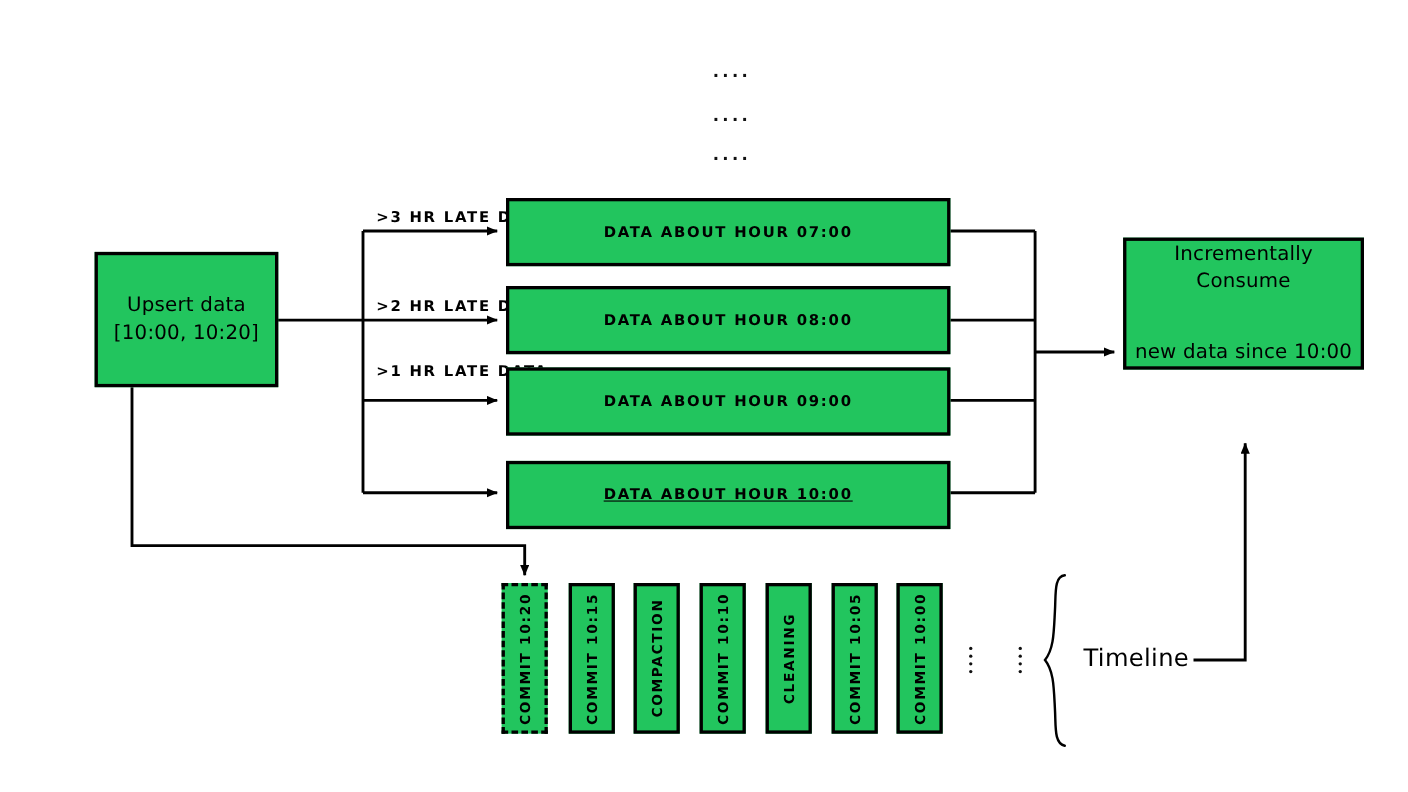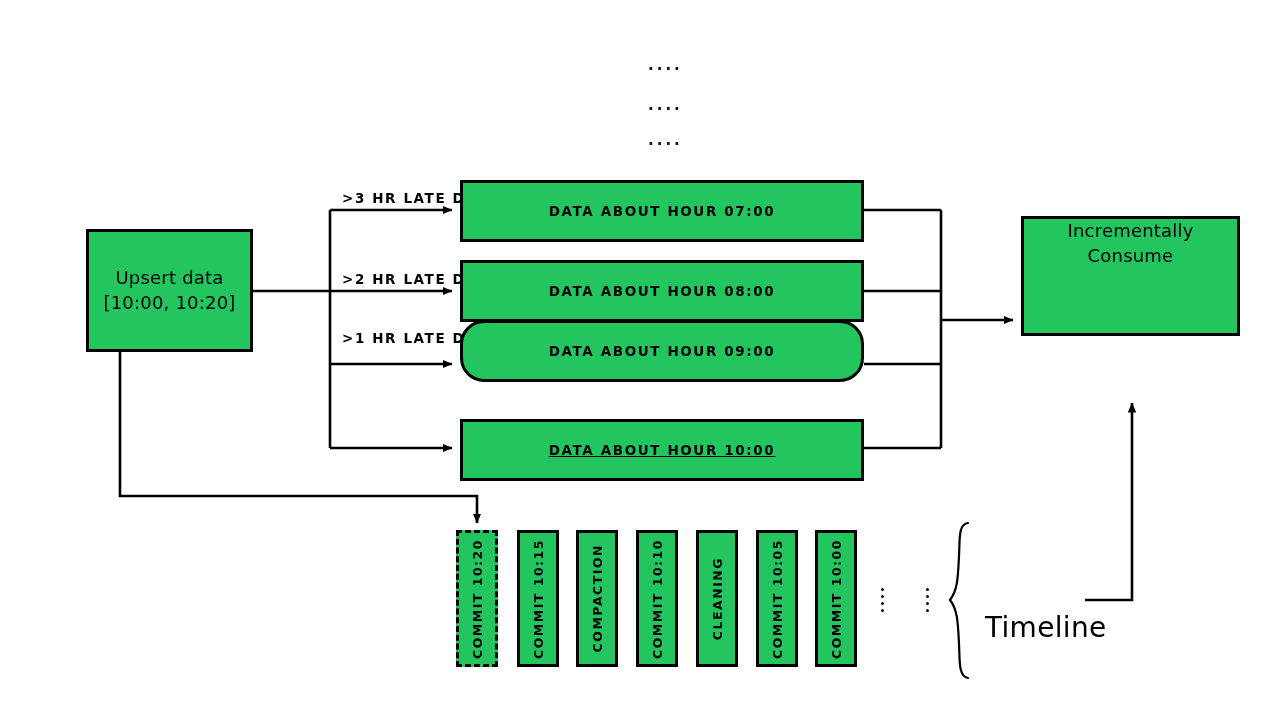--- a/index.html
+++ b/index.html
@@ -25,22 +25,22 @@
   .tl-box .vtext{writing-mode:vertical-rl;text-orientation:mixed;transform:rotate(180deg);
                  white-space:nowrap;font-size:12.5px;letter-spacing:1.5px;font-weight:700;}
 
   .dots4{position:absolute;font-family:"DejaVu Sans",sans-serif;font-weight:700;
          font-size:15px;letter-spacing:3px;color:#111;}
   .vdots{position:absolute;display:flex;flex-direction:column;gap:4px;align-items:center;}
   .vdots i{display:block;width:3px;height:3px;background:#111;border-radius:50%;}
 
   .arrow-lbl{position:absolute;white-space:nowrap;}
 
-  .timeline-word{position:absolute;font-family:"DejaVu Sans",sans-serif;font-size:28px;
-                 color:#000;letter-spacing:.3px;margin-top:25px;}
+  .timeline-word{position:absolute;font-family:"DejaVu Sans",sans-serif;font-size:22px;
+                 color:#000;letter-spacing:.3px;}
 </style>
 </head>
 <body>
 
 <div id="stage">
 
   <svg class="layer" viewBox="0 0 1280 720">
     <defs>
       <marker id="ar" markerWidth="11" markerHeight="11" refX="9.5" refY="4.2" orient="auto" markerUnits="userSpaceOnUse">
         <path d="M0,0 L10,4.2 L0,8.4 Z" fill="#000"></path>
@@ -94,29 +94,30 @@
   <div class="arrow-lbl hand-bold" style="left:342px;top:190px;">&gt;3 HR LATE DATA</div>
   <div class="arrow-lbl hand-bold" style="left:342px;top:271px;">&gt;2 HR LATE DATA</div>
   <div class="arrow-lbl hand-bold" style="left:342px;top:330px;">&gt;1 HR LATE DATA</div>
 
   <div class="box row-box" style="left:460px;top:180px;">
     <span class="hand-bold lbl">DATA ABOUT HOUR 07:00</span>
   </div>
   <div class="box row-box" style="left:460px;top:260px;">
     <span class="hand-bold lbl">DATA ABOUT HOUR 08:00</span>
   </div>
-  <div class="box row-box" style="left:460px;top:320px;border-radius:24px;">
+  <div class="box row-box" style="left:460px;top:334px;">
     <span class="hand-bold lbl">DATA ABOUT HOUR 09:00</span>
   </div>
   <div class="box row-box" style="left:460px;top:419px;text-decoration:underline;">
     <span class="hand-bold lbl">DATA ABOUT HOUR 10:00</span>
   </div>
 
   <div class="box" style="left:1021px;top:216px;width:219px;height:120px;flex-direction:column;justify-content:space-between;">
     <div class="hand-light">Incrementally Consume</div>
+    <div class="hand-light">new data since 10:00</div>
   </div>
 
   <div class="box tl-box dashed" style="left:456px;top:530px;">
     <span class="vtext">COMMIT 10:20</span>
   </div>
   <div class="box tl-box" style="left:517px;top:530px;">
     <span class="vtext">COMMIT 10:15</span>
   </div>
   <div class="box tl-box" style="left:576px;top:530px;">
     <span class="vtext">COMPACTION</span>

